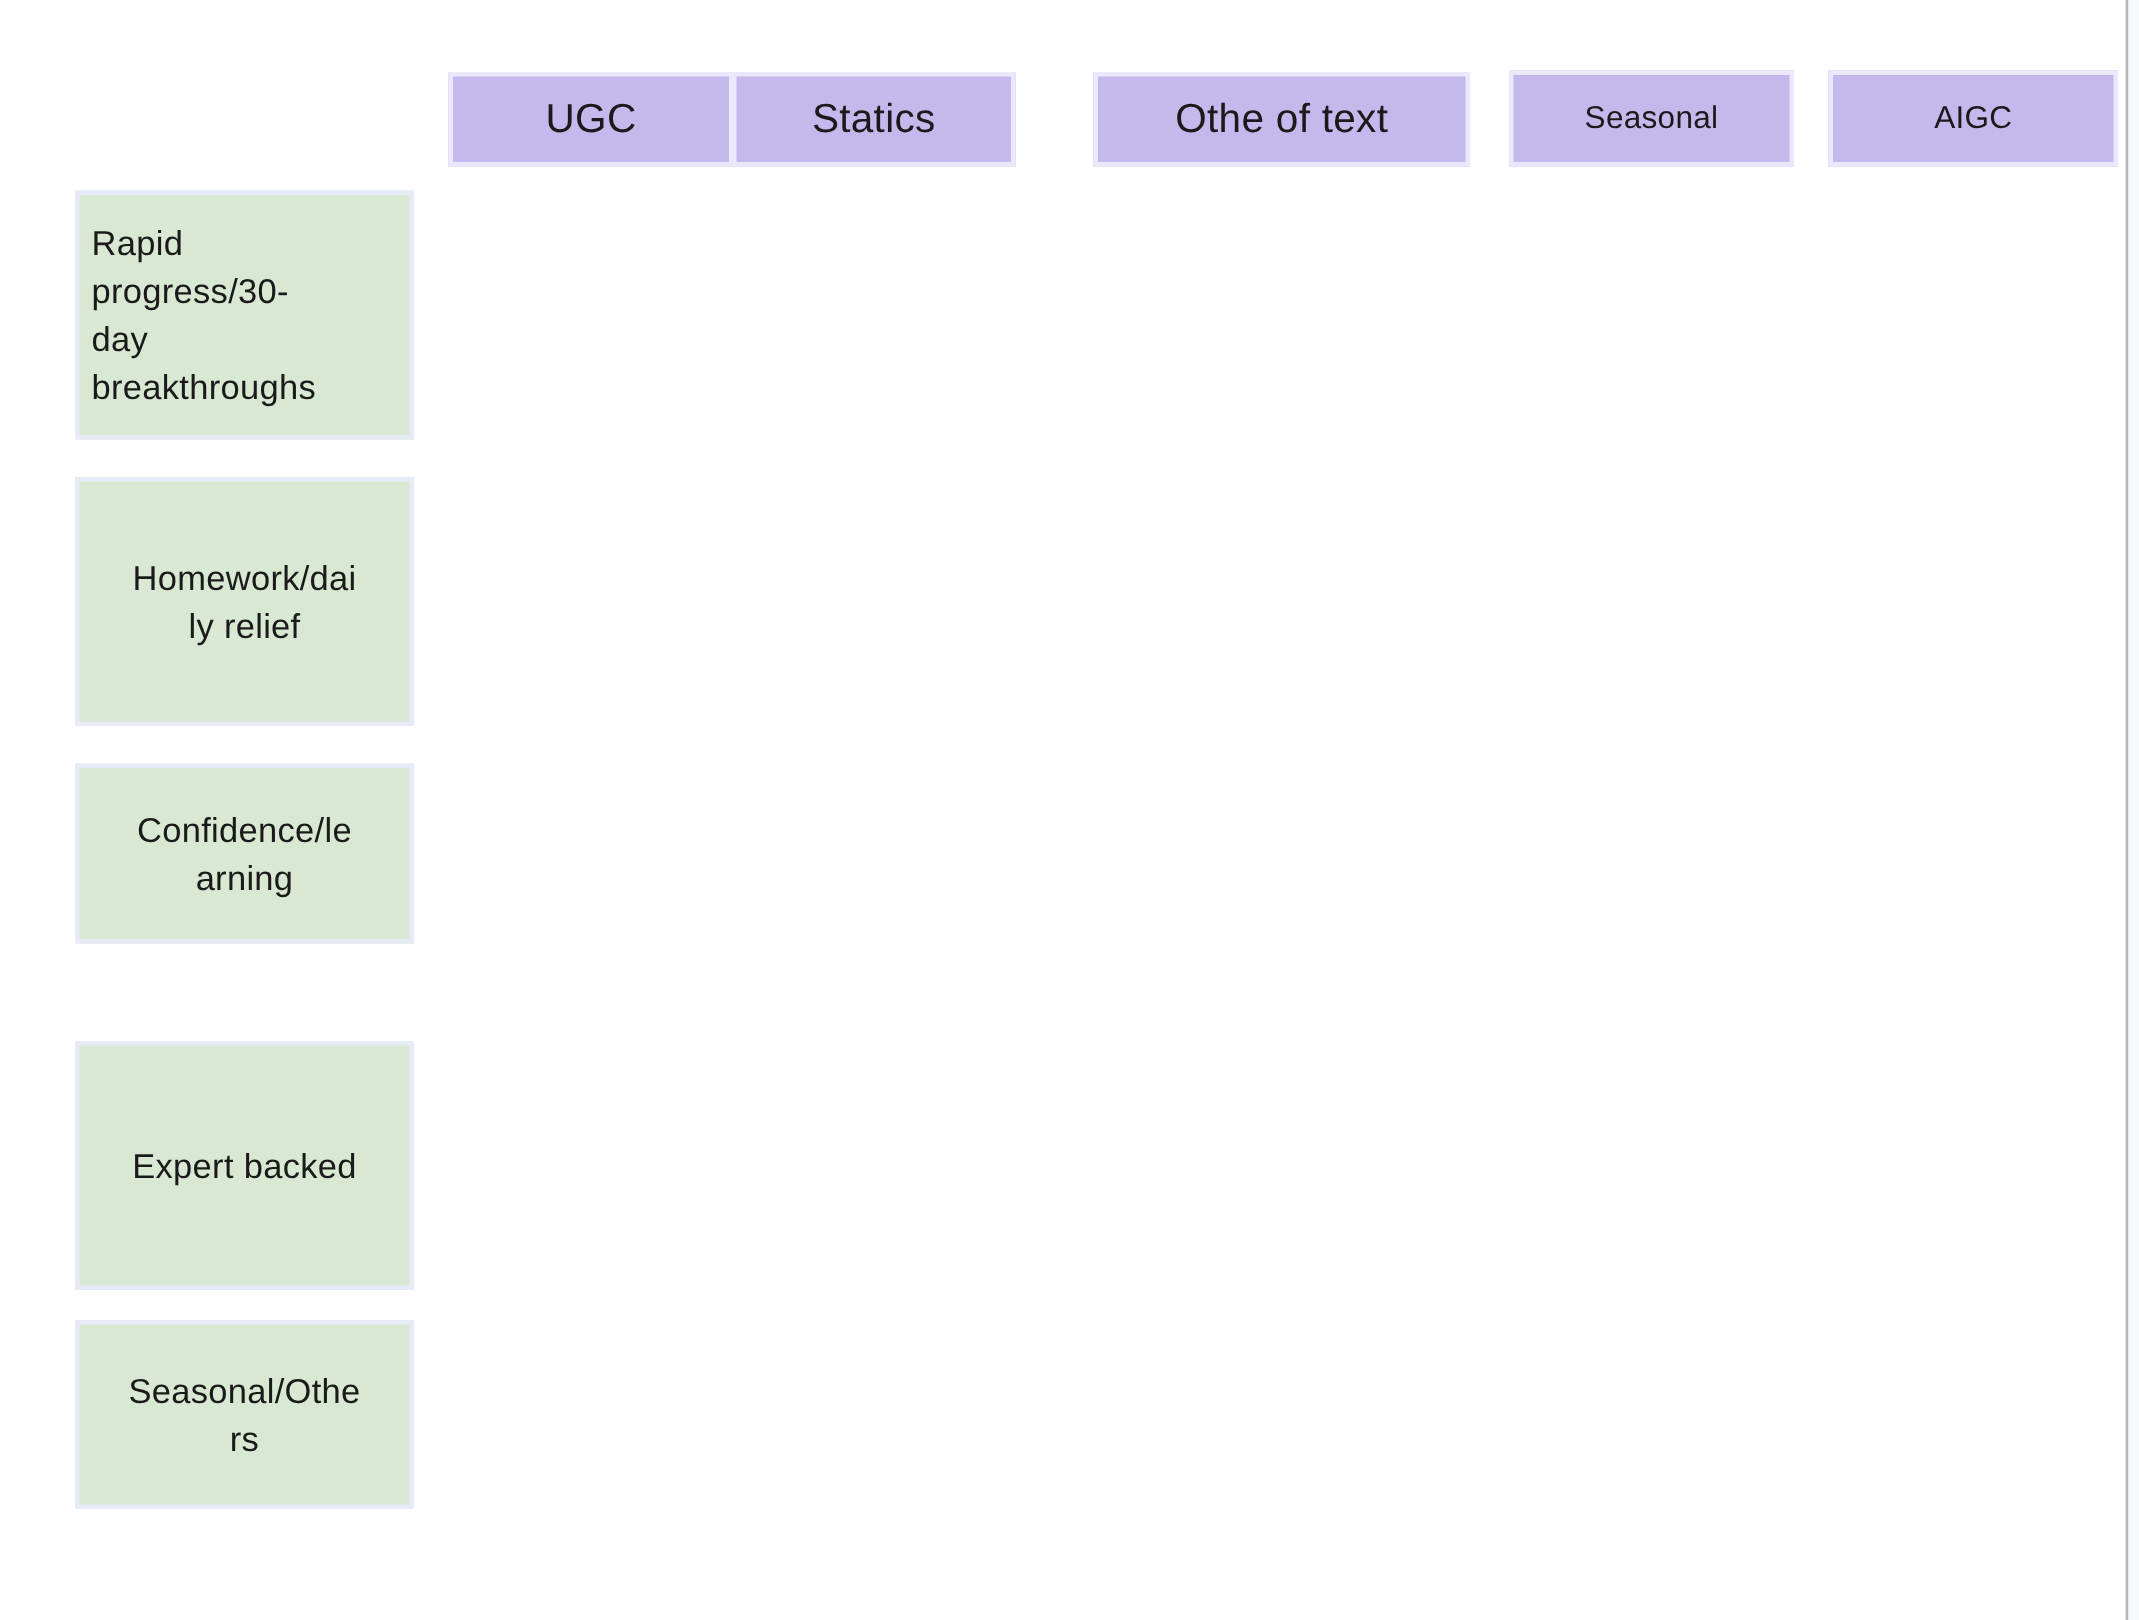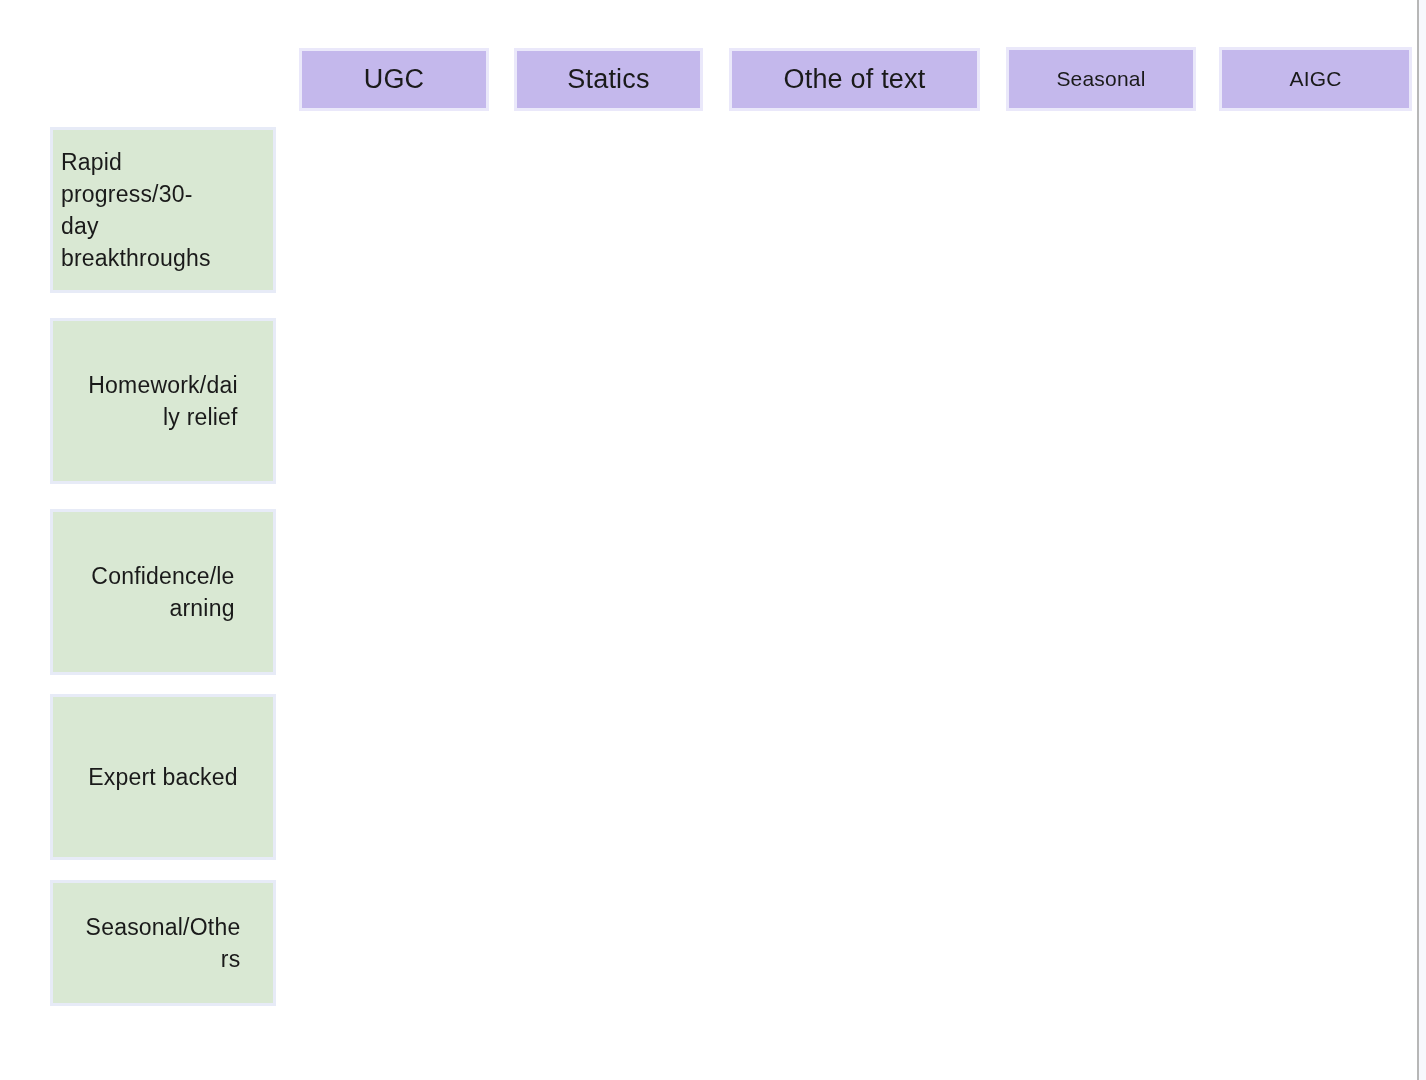--- a/index.html
+++ b/index.html
@@ -30,21 +30,21 @@
     border: 3px solid var(--col-border, #eae8fa);
   }
   .note.row {
     left: 50px;
     width: 226px;
     background: var(--row-fill, #d9e8d3);
     border: 3px solid var(--row-border, #e7ebf7);
   }
   .lbl {
     white-space: pre-line;
-    text-align: right;
+    text-align: center;
     line-height: 1.35;
     letter-spacing: 0.2px;
   }
   .lbl.lg { font-size: 27px; }
   .lbl.sm { font-size: 21px; }
   .row .lbl {
     font-size: 23px;
     line-height: 32px;
   }
   .note.row.align-left {
@@ -72,21 +72,21 @@
   }
 </style>
 </head>
 <body>
 
 <div class="board">
 
   <div class="note col" style="left:299px; width:190px;">
     <span class="lbl lg">UGC</span>
   </div>
-  <div class="note col" style="left:514px; width:189px;">
+  <div class="note col" style="left:488px; width:189px;">
     <span class="lbl lg">Statics</span>
   </div>
   <div class="note col" style="left:729px; width:251px;">
     <span class="lbl lg">Othe of text</span>
   </div>
   <div class="note col" style="left:1006px; width:190px; top:47px; height:64px;">
     <span class="lbl sm">Seasonal</span>
   </div>
   <div class="note col" style="left:1219px; width:193px; top:47px; height:64px;">
     <span class="lbl sm">AIGC</span>
@@ -95,21 +95,21 @@
   <div class="note row align-left" style="top:127px; height:166px;">
     <span class="lbl">Rapid
 progress/30-
 day
 breakthroughs</span>
   </div>
   <div class="note row" style="top:318px; height:166px;">
     <span class="lbl">Homework/dai
 ly relief</span>
   </div>
-  <div class="note row" style="top:509px; height:166px;">
+  <div class="note row" style="top:509px; height:120px;">
     <span class="lbl">Confidence/le
 arning</span>
   </div>
   <div class="note row" style="top:694px; height:166px;">
     <span class="lbl">Expert backed</span>
   </div>
   <div class="note row" style="top:880px; height:126px;">
     <span class="lbl">Seasonal/Othe
 rs</span>
   </div>

